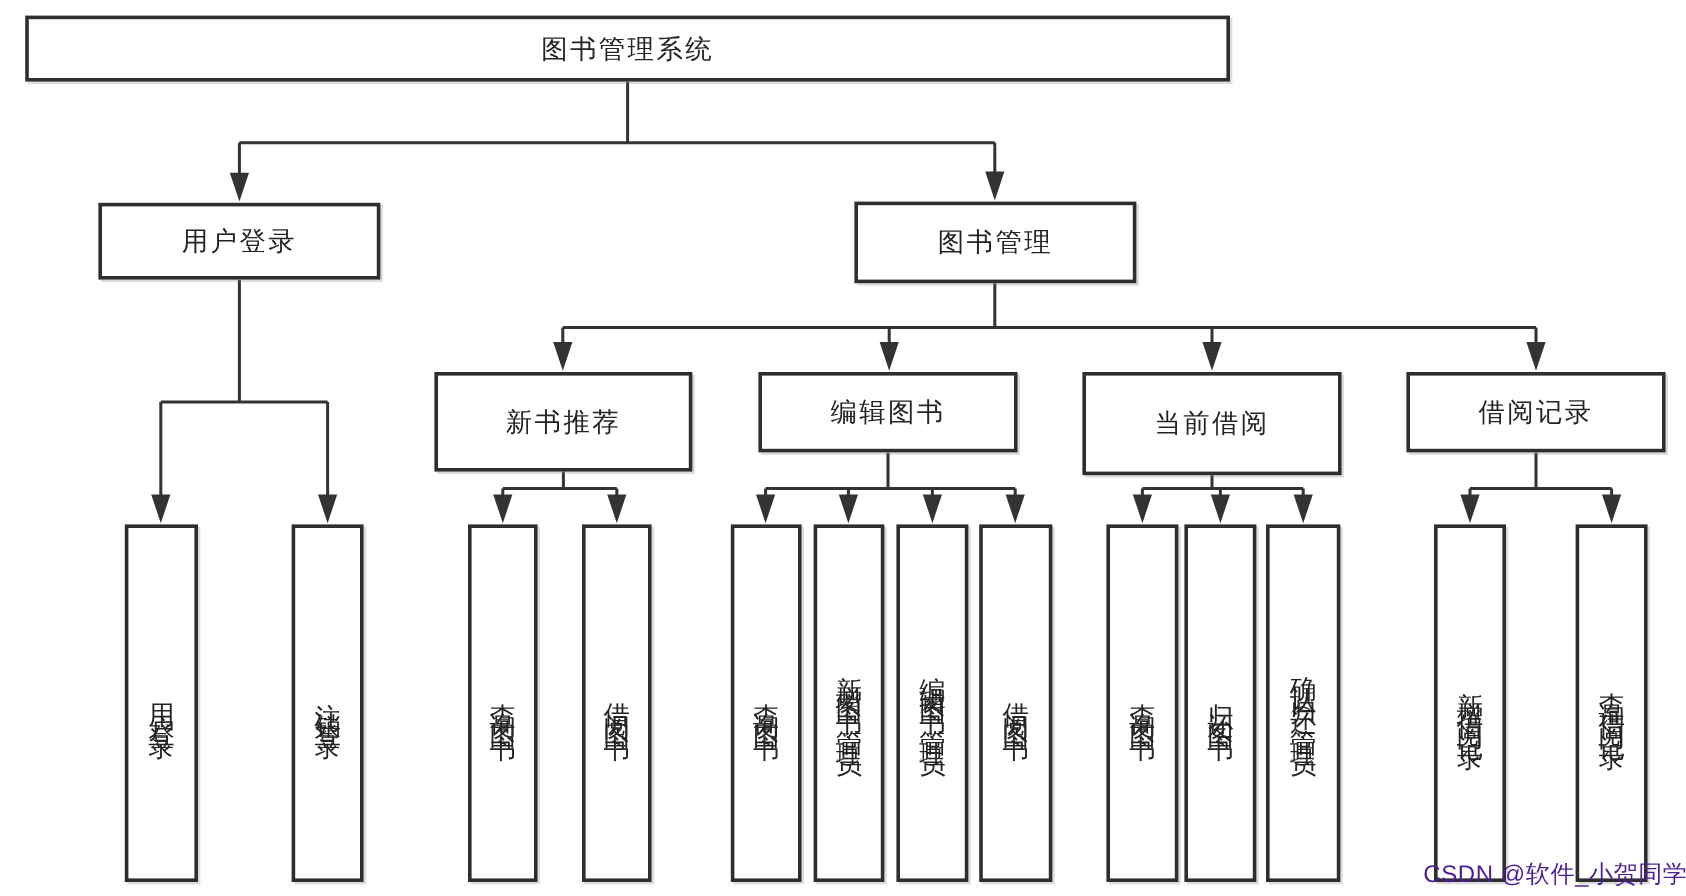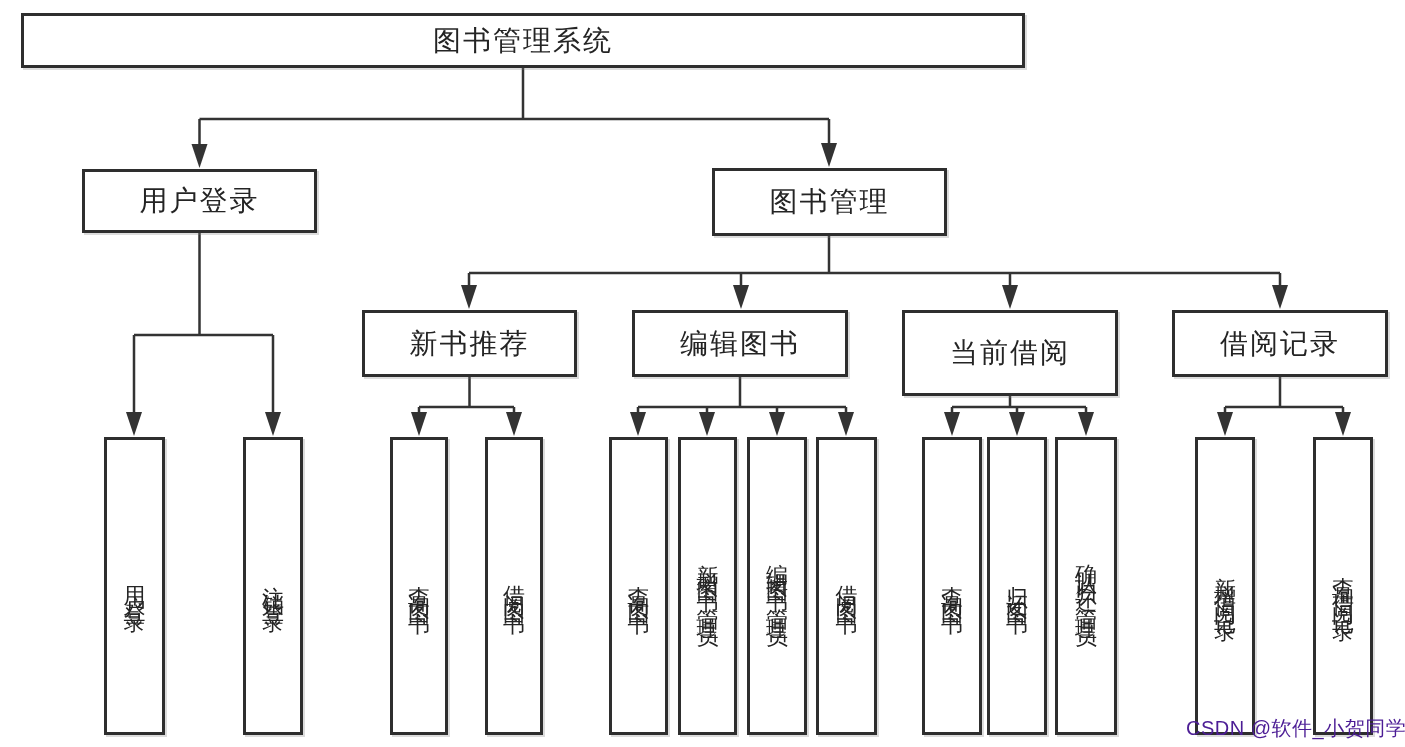--- a/index.html
+++ b/index.html
@@ -6,21 +6,21 @@
   #stage{
     position:relative;width:1405px;height:747px;background:#ffffff;overflow:hidden;
     font-family:"Liberation Sans","DejaVu Sans",sans-serif;
   }
   #connectors{position:absolute;left:0;top:0;width:1405px;height:747px;}
   .node{
     position:absolute;background:#ffffff;border:3px solid #2e2e2e;box-sizing:border-box;
     display:flex;align-items:center;justify-content:center;color:#242424;
     box-shadow:2px 2px 0 rgba(130,130,130,0.28);
   }
-  .node.h span{font-size:28px;letter-spacing:2px;white-space:nowrap;}
+  .node.h span{font-size:22px;letter-spacing:2px;white-space:nowrap;}
   .node.v span{
     writing-mode:vertical-rl;text-orientation:mixed;
     font-size:22px;letter-spacing:9px;line-height:1;
   }
   #watermark{
     position:absolute;left:1186px;top:715px;width:215px;
     font-size:20px;color:#4c1d95;white-space:nowrap;z-index:5;letter-spacing:0.5px;
   }
 </style>
 </head>
@@ -64,21 +64,21 @@
     <span>图书管理系统</span>
   </div>
 
   <div class="node h" style="left:82px;top:169px;width:235px;height:64px">
     <span>用户登录</span>
   </div>
   <div class="node h" style="left:712px;top:168px;width:235px;height:68px">
     <span>图书管理</span>
   </div>
 
-  <div class="node h" style="left:362px;top:310px;width:215px;height:67px">
+  <div class="node h" style="left:362px;top:310px;width:215px;height:83px">
     <span>新书推荐</span>
   </div>
   <div class="node h" style="left:632px;top:310px;width:216px;height:67px">
     <span>编辑图书</span>
   </div>
   <div class="node h" style="left:902px;top:310px;width:216px;height:86px">
     <span>当前借阅</span>
   </div>
   <div class="node h" style="left:1172px;top:310px;width:216px;height:67px">
     <span>借阅记录</span>

